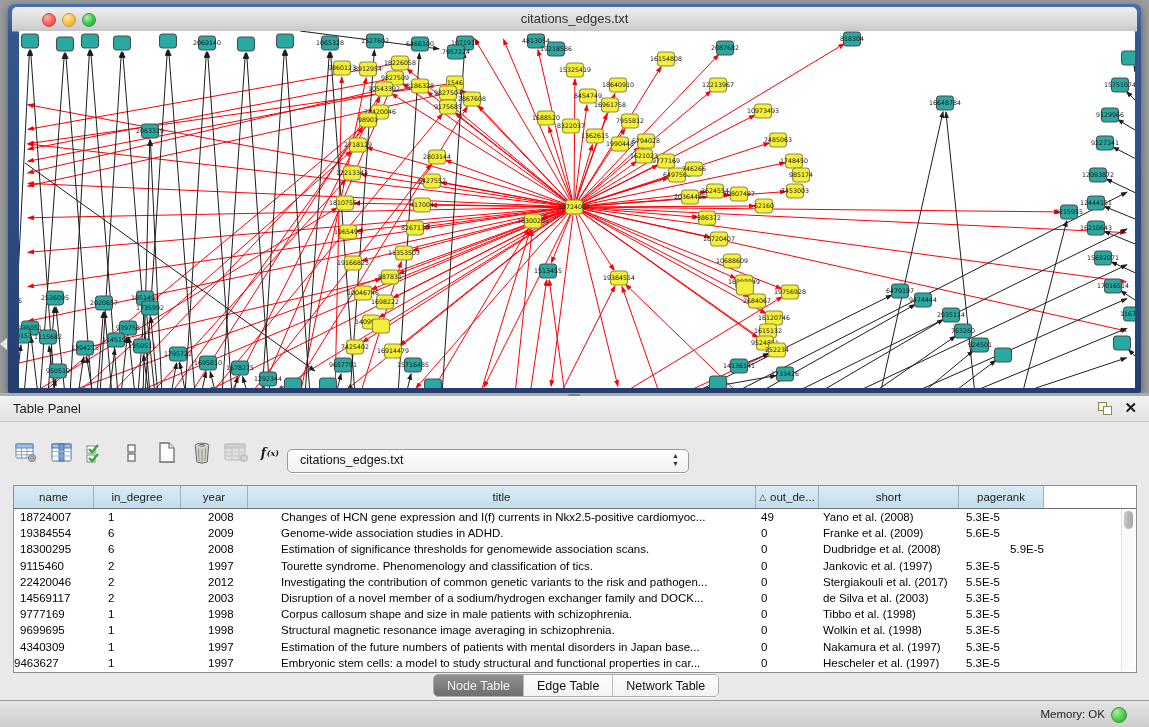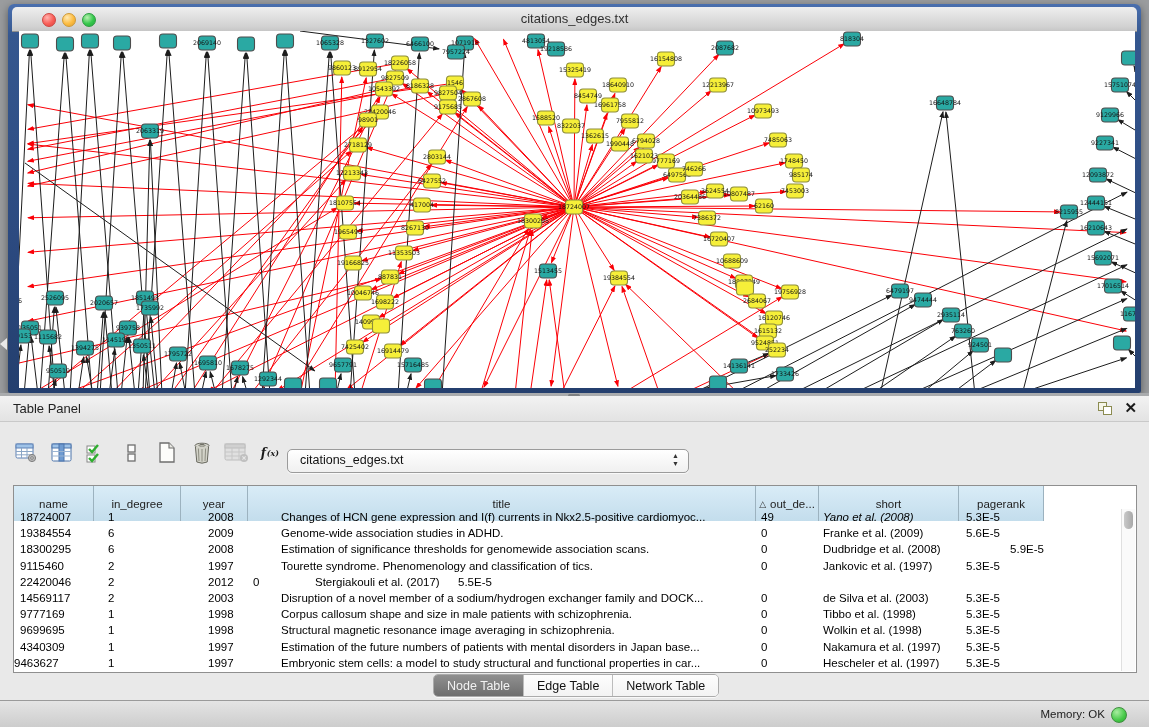--- a/index.html
+++ b/index.html
@@ -31,21 +31,21 @@
   #panel-close{position:absolute;right:12px;top:3px;font-size:15px;font-weight:bold;color:#1a1a1a;cursor:default;}
 
   #toolbar{position:absolute;left:14px;top:42px;height:30px;display:flex;align-items:center;gap:9px;}
   .tb-icon{width:26px;height:26px;display:flex;align-items:center;justify-content:center;}
   #table-combo{position:absolute;left:287px;top:53px;width:400px;height:22px;border:1px solid #9b9b9b;border-radius:5px;background:linear-gradient(180deg,#ffffff,#f0f0f0);box-shadow:0 1px 1px rgba(255,255,255,.8);}
   #combo-value{position:absolute;left:12px;top:3px;font-size:12.5px;color:#111;}
   #combo-stepper{position:absolute;right:9px;top:2px;font-size:7px;line-height:8px;color:#333;text-align:center;}
 
   #tableWrap{position:absolute;left:13px;top:89px;width:1122px;height:186px;background:#fff;border:1px solid #8f8f8f;overflow:hidden;}
   #thead{display:flex;height:22px;border-bottom:1px solid #6f6f6f;}
-  .th{box-sizing:border-box;height:35px;background:linear-gradient(180deg,#d9ecf7,#c3ddec);border-right:1px solid #9cb2bf;font-size:11.5px;color:#222;display:flex;align-items:center;justify-content:center;overflow:hidden;white-space:nowrap;}
+  .th{box-sizing:border-box;height:22px;background:linear-gradient(180deg,#d9ecf7,#c3ddec);border-right:1px solid #9cb2bf;font-size:11.5px;color:#222;display:flex;align-items:center;justify-content:center;overflow:hidden;white-space:nowrap;}
   .th.filler{background:#fff;border-right:none;flex:1;}
   .sort-glyph{font-size:9px;margin-right:4px;color:#333;}
   #tbody{position:relative;}
   .tr{display:flex;height:16.2px;align-items:center;}
   .td{box-sizing:border-box;font-size:11.5px;color:#000;overflow:hidden;white-space:nowrap;flex-shrink:0;}
   #vscroll{position:absolute;top:23px;right:1px;bottom:1px;width:13px;background:#fafafa;border-left:1px solid #e0e0e0;}
   #vscroll .thumb{position:absolute;top:2px;left:2px;width:9px;height:18px;border-radius:5px;background:linear-gradient(90deg,#c9c9c9,#a8a8a8);}
 
   #tabs{position:absolute;left:433px;top:278px;height:21px;display:flex;border:1px solid #ababab;border-radius:5px;overflow:hidden;box-shadow:0 1px 0 rgba(255,255,255,.7);}
   .tab{height:21px;display:flex;align-items:center;justify-content:center;font-size:12.5px;padding:0 13px;background:linear-gradient(180deg,#fdfdfd,#f3f3f3);color:#111;border-right:1px solid #bcbcbc;}
@@ -892,21 +892,21 @@
           </div>
           <div class="th filler"></div>
         </div>
       <div id="tbody">
           <div class="tr">
             <div class="td" style="width: 80px; padding-left: 6px;">18724007</div>
             <div class="td" style="width: 87px; padding-left: 14px;">1</div>
             <div class="td" style="width: 67px; padding-left: 27px;">2008</div>
             <div class="td" style="width: 508px; padding-left: 33px;">Changes of HCN gene expression and I(f) currents in Nkx2.5-positive cardiomyoc...</div>
             <div class="td" style="width: 63px; padding-left: 5px;">49</div>
-            <div class="td" style="width: 140px; padding-left: 4px; font-style: italic;">Yano et al. (2008)</div>
+            <div class="td" style="width: 140px; padding-left: 4px;">Yano et al. (2008)</div>
             <div class="td" style="width: 85px; padding-left: 7px;">5.3E-5</div>
           </div>
           <div class="tr">
             <div class="td" style="width: 80px; padding-left: 6px;">19384554</div>
             <div class="td" style="width: 87px; padding-left: 14px;">6</div>
             <div class="td" style="width: 67px; padding-left: 27px;">2009</div>
             <div class="td" style="width: 508px; padding-left: 33px;">Genome-wide association studies in ADHD.</div>
             <div class="td" style="width: 63px; padding-left: 5px;">0</div>
             <div class="td" style="width: 140px; padding-left: 4px;">Franke et al. (2009)</div>
             <div class="td" style="width: 85px; padding-left: 7px;">5.6E-5</div>
@@ -926,20 +926,21 @@
             <div class="td" style="width: 67px; padding-left: 27px;">1997</div>
             <div class="td" style="width: 508px; padding-left: 33px;">Tourette syndrome. Phenomenology and classification of tics.</div>
             <div class="td" style="width: 63px; padding-left: 5px;">0</div>
             <div class="td" style="width: 140px; padding-left: 4px;">Jankovic et al. (1997)</div>
             <div class="td" style="width: 85px; padding-left: 7px;">5.3E-5</div>
           </div>
           <div class="tr">
             <div class="td" style="width: 80px; padding-left: 6px;">22420046</div>
             <div class="td" style="width: 87px; padding-left: 14px;">2</div>
             <div class="td" style="width: 67px; padding-left: 27px;">2012</div>
+            <div class="td" style="width: 508px; padding-left: 33px;">Investigating the contribution of common genetic variants to the risk and pathogen...</div>
             <div class="td" style="width: 63px; padding-left: 5px;">0</div>
             <div class="td" style="width: 140px; padding-left: 4px;">Stergiakouli et al. (2017)</div>
             <div class="td" style="width: 85px; padding-left: 7px;">5.5E-5</div>
           </div>
           <div class="tr">
             <div class="td" style="width: 80px; padding-left: 6px;">14569117</div>
             <div class="td" style="width: 87px; padding-left: 14px;">2</div>
             <div class="td" style="width: 67px; padding-left: 27px;">2003</div>
             <div class="td" style="width: 508px; padding-left: 33px;">Disruption of a novel member of a sodium/hydrogen exchanger family and DOCK...</div>
             <div class="td" style="width: 63px; padding-left: 5px;">0</div>

